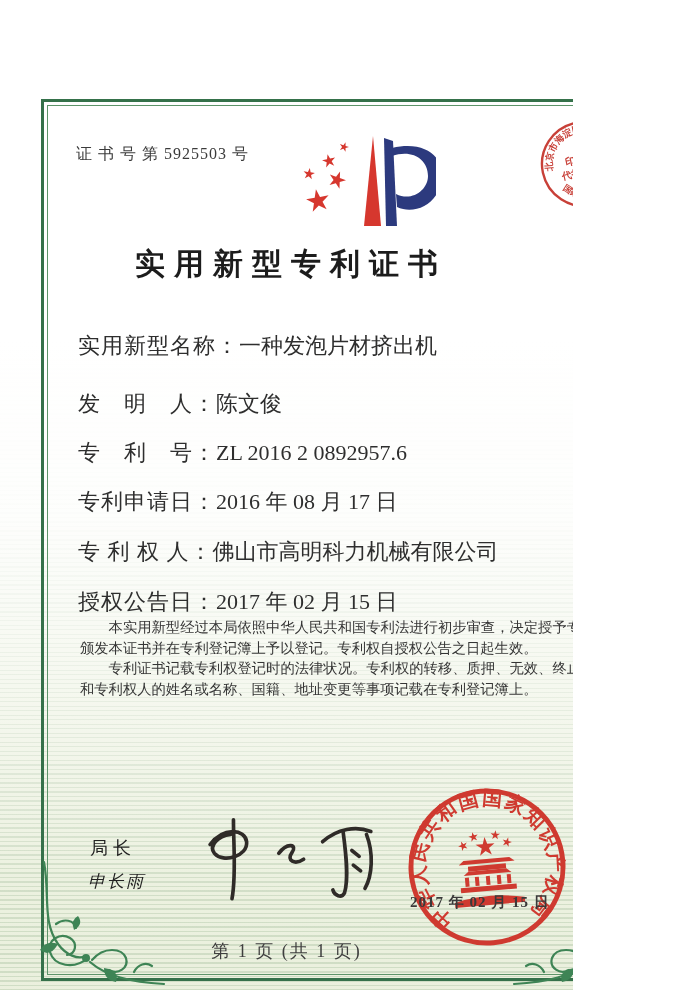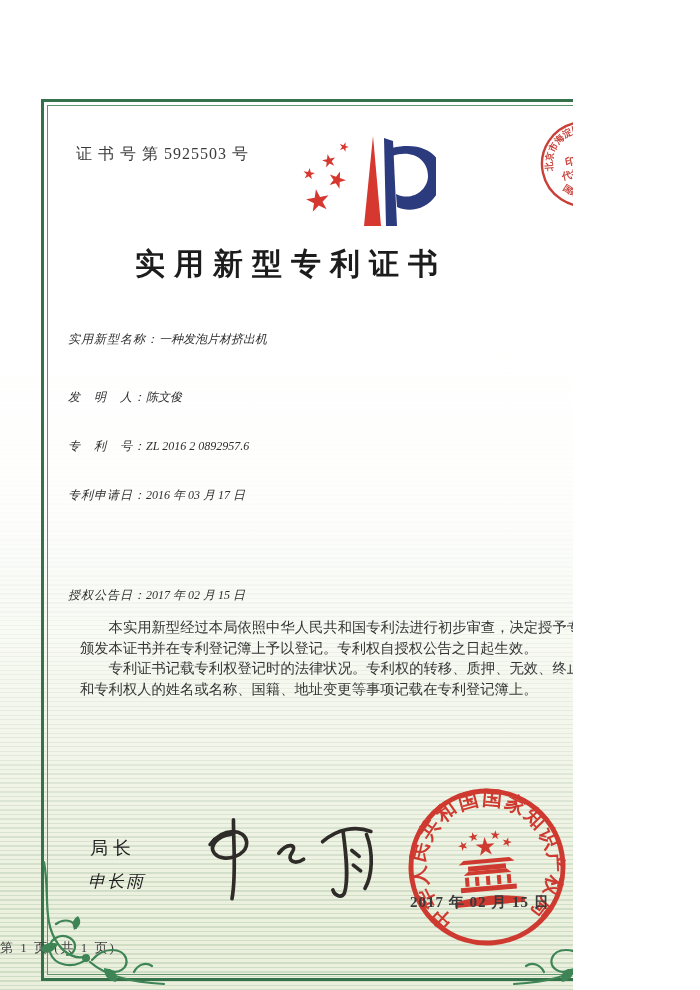--- a/index.html
+++ b/index.html
@@ -11,31 +11,31 @@
       linear-gradient(180deg,#ffffff 0%,#ffffff 30%,rgba(255,255,255,0.93) 48%,rgba(255,255,255,0.55) 66%,rgba(255,255,255,0.12) 86%,rgba(255,255,255,0.05) 100%),
       repeating-linear-gradient(180deg,rgba(116,155,110,0.25) 0px,rgba(116,155,110,0.25) 1px,rgba(255,255,255,0) 1px,rgba(255,255,255,0) 4.5px);
     margin-top: 40px;
   }
   .border-outer{position:absolute;left:41px;top:59px;width:596px;height:876px;border:3px solid #35714a;}
   .border-inner{position:absolute;left:3px;top:3px;right:3px;bottom:3px;border:1px solid #5d9469;}
   .cert-no{position:absolute;left:76px;top:104px;font-size:16px;color:#3b3b3b;letter-spacing:1px;}
   .logo{position:absolute;left:286px;top:92px;}
   .tax-stamp{position:absolute;left:534px;top:74px;}
   .doc-title{position:absolute;left:0;right:0;top:204px;text-align:center;font-size:30px;font-weight:bold;color:#1c1c1c;letter-spacing:9px;text-indent:9px;}
-  .field{position:absolute;left:68px;font-size:12px;color:#2e2e2e;white-space:nowrap;font-style:italic;}
+  .field{position:absolute;left:78px;font-size:22px;color:#2e2e2e;white-space:nowrap;}
   .field .lbl{letter-spacing:1px;}
   .f0{top:291px}.f1{top:349px}.f2{top:398px}.f3{top:447px}.f4{top:497px}.f5{top:547px}
   .paras{position:absolute;left:80px;top:577px;width:544px;font-size:14.3px;line-height:20.6px;color:#353535;text-align:justify;}
   .paras p{margin:0;text-indent:2em;}
   .signer-title{position:absolute;left:90px;top:796px;font-size:18px;color:#222;letter-spacing:5px;}
   .signer-name{position:absolute;left:88px;top:830px;font-size:17px;color:#222;letter-spacing:2px;font-style:italic;}
   .signature{position:absolute;left:194px;top:766px;}
   .big-seal{position:absolute;left:404px;top:744px;}
   .seal-date{position:absolute;left:410px;top:853px;width:200px;font-size:15px;font-weight:600;color:#3a3a3a;letter-spacing:1px;z-index:6;}
-  .footer{position:absolute;left:0;right:0;top:899px;font-size:13px;color:#3f3f3f;letter-spacing:2px;}
+  .footer{position:absolute;left:0;right:0;top:899px;text-align:center;font-size:18px;color:#3f3f3f;letter-spacing:2px;}
   .ornament{position:absolute;z-index:3;}
   .orn-left{left:34px;top:820px;}
   .orn-right{left:512px;top:820px;transform:scaleX(-1);}
   svg text{font-family:"Liberation Serif","DejaVu Serif",serif;}
 </style>
 </head>
 <body>
 
 <div class="page">
 
@@ -88,21 +88,24 @@
   <div class="field f0">
     <span class="lbl">实用新型名称：</span><span>一种发泡片材挤出机</span>
   </div>
   <div class="field f1">
     <span class="lbl">发　明　人：</span><span>陈文俊</span>
   </div>
   <div class="field f2">
     <span class="lbl">专　利　号：</span><span>ZL 2016 2 0892957.6</span>
   </div>
   <div class="field f3">
-    <span class="lbl">专利申请日：</span><span>2016 年 03 月 17 日</span>
+    <span class="lbl">专利申请日：</span><span>2016 年 08 月 17 日</span>
+  </div>
+  <div class="field f4">
+    <span class="lbl">专 利 权 人：</span><span>佛山市高明科力机械有限公司</span>
   </div>
   <div class="field f5">
     <span class="lbl">授权公告日：</span><span>2017 年 02 月 15 日</span>
   </div>
 
   <div class="paras">
     <p>本实用新型经过本局依照中华人民共和国专利法进行初步审查，决定授予专利权，颁发本证书并在专利登记簿上予以登记。专利权自授权公告之日起生效。</p>
     <p>专利证书记载专利权登记时的法律状况。专利权的转移、质押、无效、终止、恢复和专利权人的姓名或名称、国籍、地址变更等事项记载在专利登记簿上。</p>
   </div>
 

